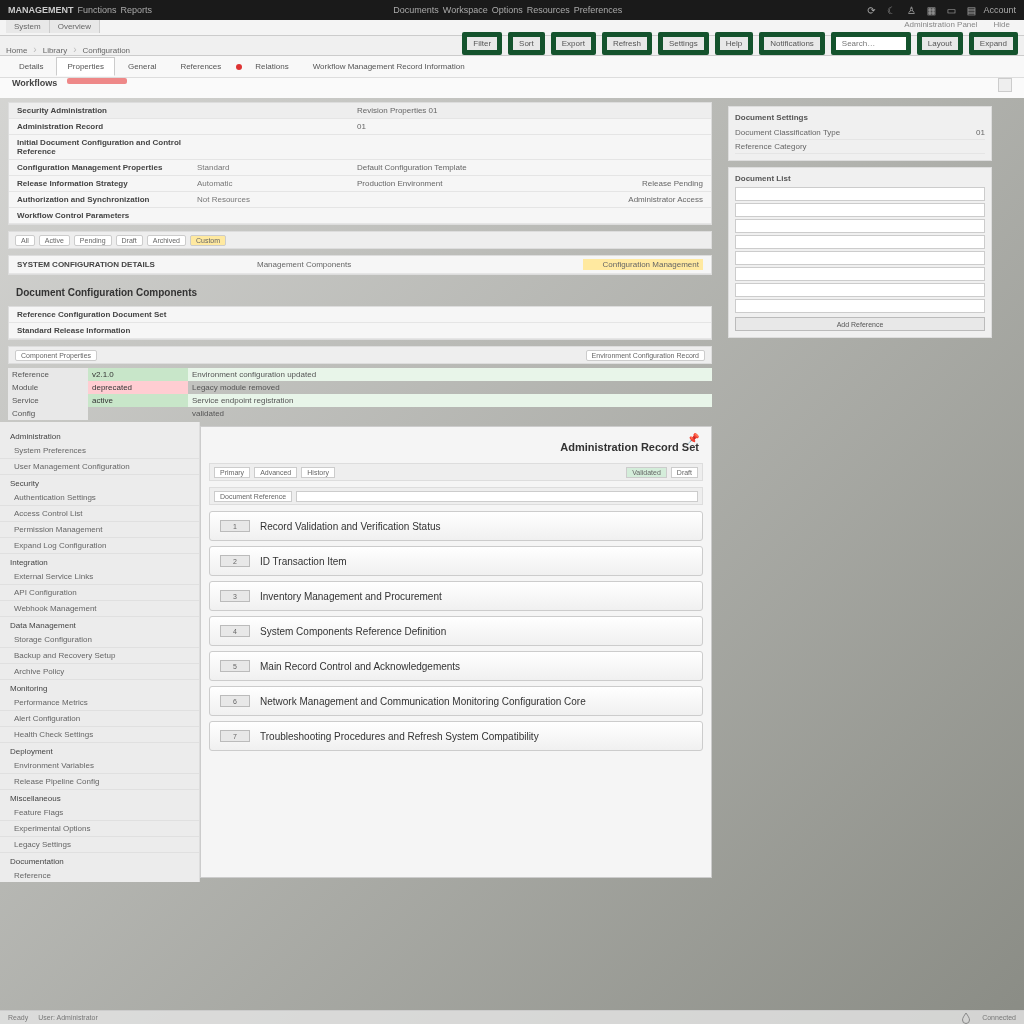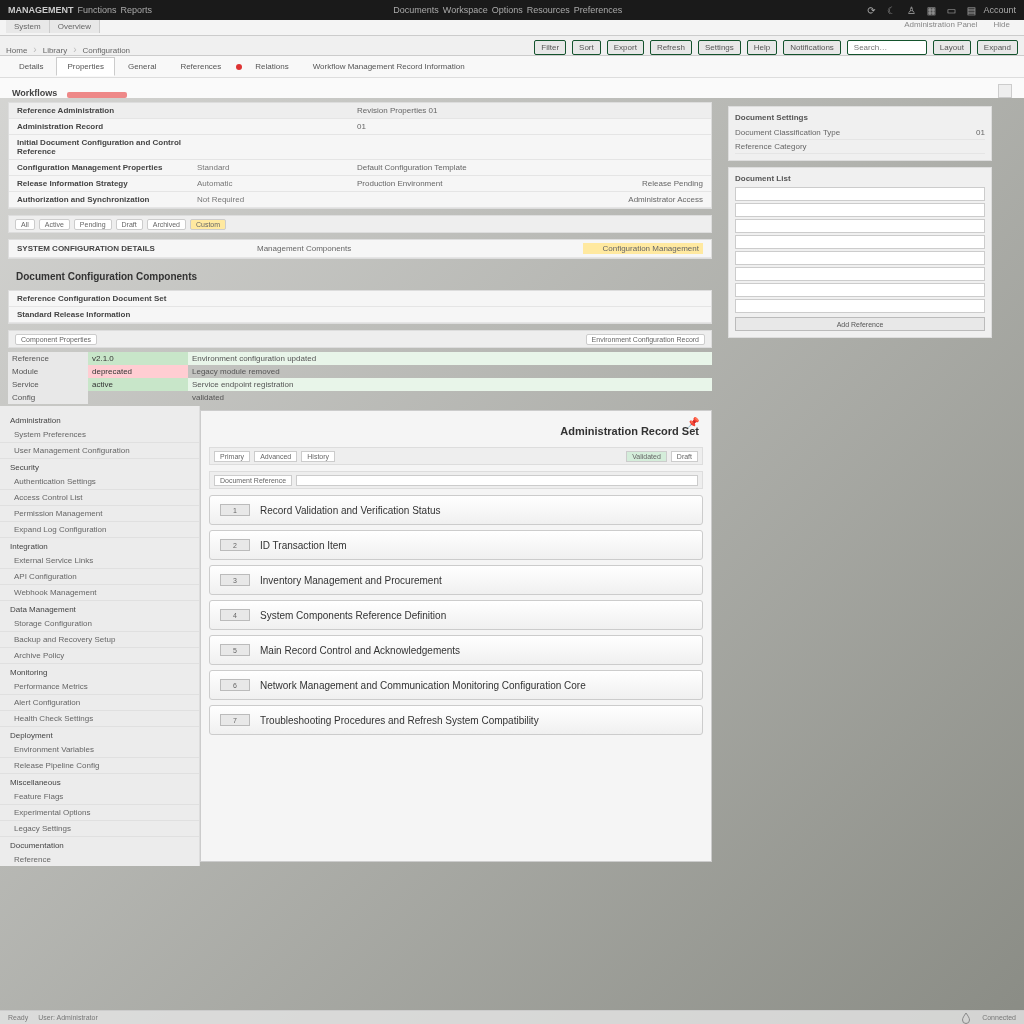--- a/index.html
+++ b/index.html
@@ -10,26 +10,26 @@
 .topbar .spacer { flex: 1; }
 .topbar .icon-btn { width: 16px; height: 16px; display: flex; align-items: center; justify-content: center; color: #aaa; cursor: pointer; }
 .tabbar { height: 16px; background: #f4f4f4; border-bottom: 1px solid #ccc; display: flex; align-items: flex-start; padding: 0 6px; }
 .tabbar .tab { font-size: 8px; padding: 2px 8px; color: #666; background: #e8e8e8; border-right: 1px solid #ccc; cursor: pointer; }
 .tabbar .spacer { flex: 1; }
 .tabbar .right-label { font-size: 8px; color: #888; padding: 0 8px; }
 .toolbar { height: 20px; background: #f0f0f0; border-bottom: 1px solid #ccc; display: flex; align-items: flex-end; padding: 0 6px; gap: 6px; }
 .toolbar .crumb { font-size: 8px; color: #666; }
 .toolbar .sep { color: #bbb; }
 .toolbar .spacer { flex: 1; }
-.toolbar .tool-btn { font-size: 8px; padding: 2px 6px; background: #e8e8e8; border: 1px solid #14532d; border-radius: 2px; cursor: pointer; color: #555; }
+.toolbar .tool-btn { font-size: 8px; padding: 2px 6px; background: #e8e8e8; border: 5px solid #14532d; border-radius: 2px; cursor: pointer; color: #555; }
 .navtabs { height: 22px; background: #f8f8f8; border-bottom: 1px solid #ddd; display: flex; align-items: center; padding: 0 8px; gap: 2px; }
 .navtabs .navtab { font-size: 8px; padding: 4px 10px; color: #555; border: 1px solid transparent; cursor: pointer; }
 .navtabs .navtab.active { background: #fff; border-color: #ccc; border-bottom-color: #fff; }
 .navtabs .status-dot { width: 6px; height: 6px; border-radius: 50%; background: #d33; display: inline-block; margin-left: 2px; }
-.content-header { height: 20px; background: #fafafa; display: flex; align-items: flex-end; padding: 0 12px; gap: 10px; }
+.content-header { height: 20px; background: #fafafa; display: flex; align-items: flex-start; padding: 0 12px; gap: 10px; }
 .content-header .chlabel { font-size: 9px; color: #444; font-weight: bold; }
 .content-header .redbar { width: 60px; height: 6px; background: #e88; border-radius: 2px; }
 .content-header .spacer { flex: 1; }
 .content-header .mini-btn { width: 14px; height: 14px; background: #eee; border: 1px solid #ccc; cursor: pointer; }
 .main-area { display: flex; height: calc(1024px - 98px); }
 .left-col { width: 720px; display: flex; flex-direction: column; }
 .right-col { width: 280px; padding: 8px; }
 .panel { background: #f6f6f6; border: 1px solid #ddd; margin: 4px 8px; }
 .panel-row { display: flex; padding: 3px 8px; border-bottom: 1px solid #e5e5e5; align-items: center; font-size: 8px; color: #555; }
 .panel-row .label { flex: 0 0 180px; font-weight: bold; color: #444; }
@@ -135,21 +135,21 @@
   <span class="redbar"></span>
   <span class="spacer"></span>
   <span class="mini-btn"></span>
 </div>
 
 <div class="main-area">
   <div class="left-col">
 
     <div class="panel">
       <div class="panel-row" style="background:#eee">
-        <span class="label">Reference Administration</span>
+        <span class="label">Security Administration</span>
         <span class="val1"></span>
         <span class="val2">Revision Properties 01</span>
         <span class="val3"></span>
       </div>
       <div id="summary-rows">
           <div class="panel-row">
             <span class="label">Administration Record</span>
             <span class="val1"></span>
             <span class="val2">01</span>
             <span class="val3"></span>
@@ -167,23 +167,29 @@
             <span class="val3"></span>
           </div>
           <div class="panel-row">
             <span class="label">Release Information Strategy</span>
             <span class="val1">Automatic</span>
             <span class="val2">Production Environment</span>
             <span class="val3">Release Pending</span>
           </div>
           <div class="panel-row">
             <span class="label">Authorization and Synchronization</span>
-            <span class="val1">Not Required</span>
+            <span class="val1">Not Resources</span>
             <span class="val2"></span>
             <span class="val3">Administrator Access</span>
+          </div>
+          <div class="panel-row">
+            <span class="label">Workflow Control Parameters</span>
+            <span class="val1"></span>
+            <span class="val2"></span>
+            <span class="val3"></span>
           </div>
         </div>
     </div>
 
     <div class="filter-bar">
       <span class="chip">All</span>
       <span class="chip">Active</span>
       <span class="chip">Pending</span>
       <span class="chip">Draft</span>
       <span class="chip">Archived</span>

